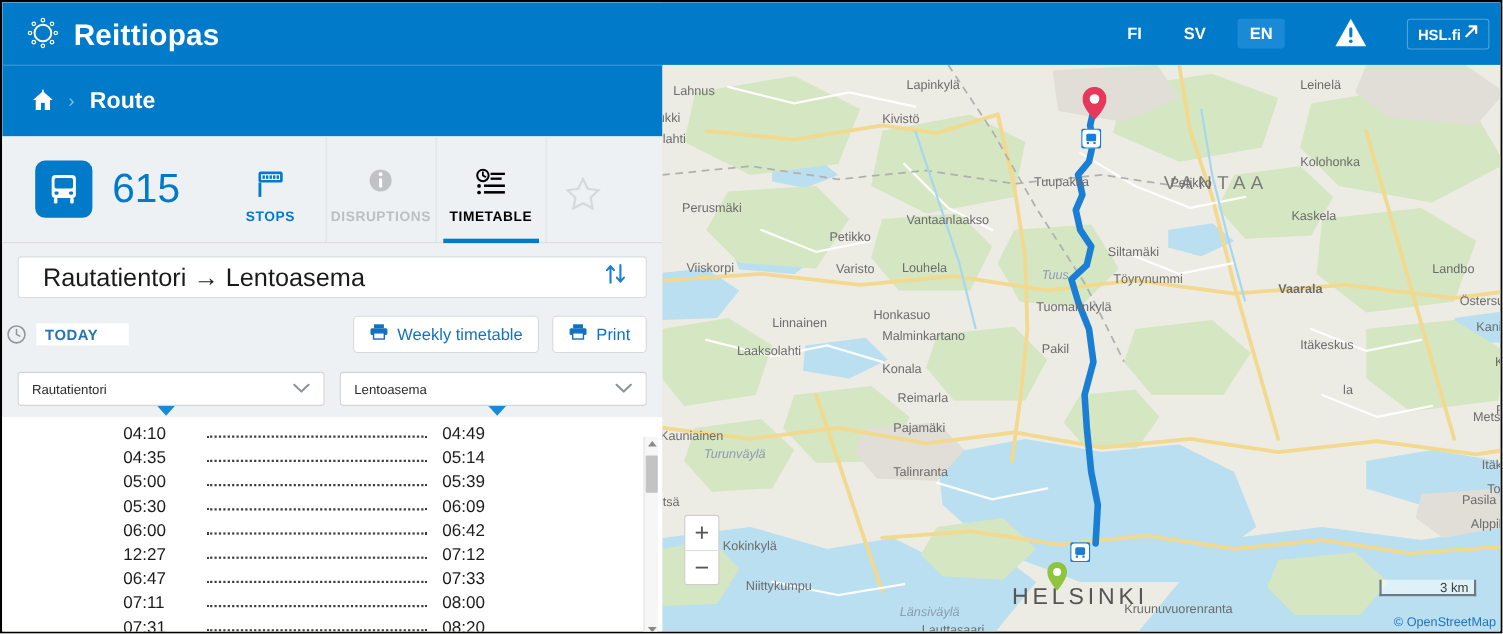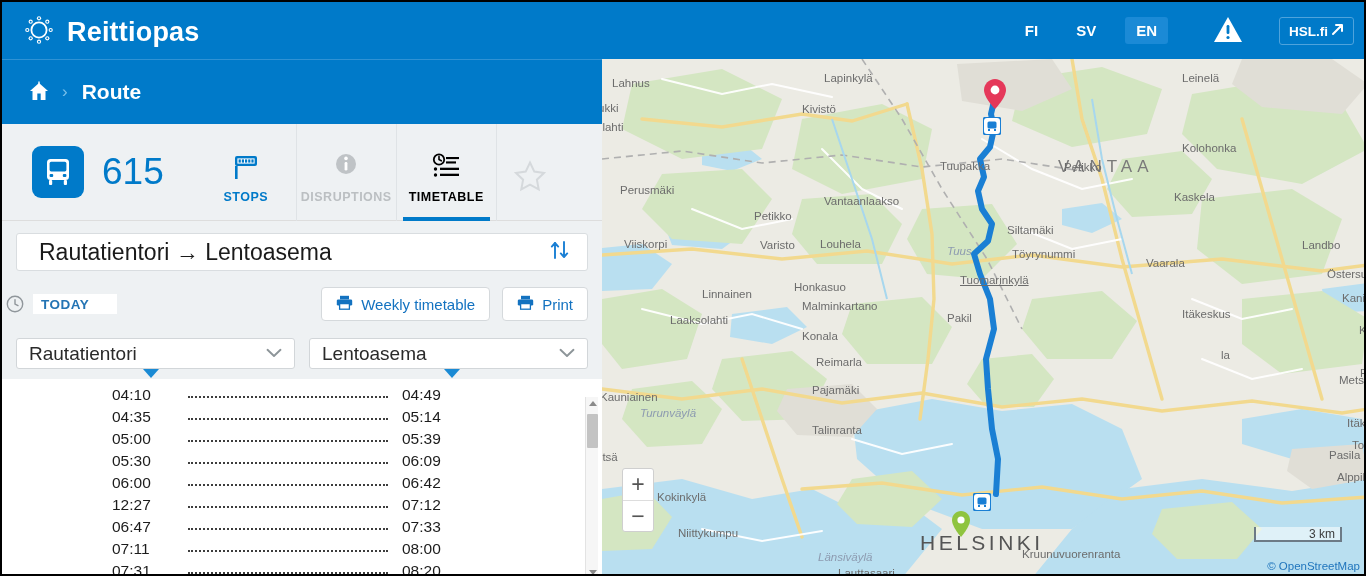--- a/index.html
+++ b/index.html
@@ -90,21 +90,21 @@
   .btn span.lbl { color: #1372c0; font-size: 15px; }
   .btn + .btn { margin-left: 12px; }
 
   
   .dd-row { display: flex; padding: 15px 14px 0 14px; gap: 14px; position: relative; }
   .dd {
     flex: 1; height: 31px; background: #fff; border: 1px solid #d2d6d9; border-radius: 3px;
     display: flex; align-items: center; justify-content: space-between; padding: 0 12px;
     cursor: pointer;
   }
-  .dd .dlbl { font-size: 19px; color: #2a2a2a; }
+  .dd .dlbl { font-size: 12px; color: #2a2a2a; }
   .chev { color: #8d9599; font-size: 13px; }
   .pointers { position: relative; height: 10px; }
   .ptr {
     position: absolute; top: 0; width: 0; height: 0;
     border-left: 8px solid transparent; border-right: 8px solid transparent;
     border-top: 9px solid #1a8ad4;
   }
   .ptr.p1 { left: 141px; }
   .ptr.p2 { left: 442px; }
 
@@ -282,24 +282,24 @@
         <div class="maplabel" style="left: 18px; top: 125px;">Perusmäki</div>
         <div class="maplabel" style="left: 222px; top: 136px;">Vantaanlaakso</div>
         <div class="maplabel" style="left: 572px; top: 132px;">Kaskela</div>
         <div class="maplabel" style="left: 152px; top: 151px;">Petikko</div>
         <div class="maplabel" style="left: 405px; top: 165px;">Siltamäki</div>
         <div class="maplabel" style="left: 22px; top: 179px;">Viiskorpi</div>
         <div class="maplabel" style="left: 158px; top: 180px;">Varisto</div>
         <div class="maplabel" style="left: 218px; top: 179px;">Louhela</div>
         <div class="maplabel" style="left: 410px; top: 189px;">Töyrynummi</div>
         <div class="maplabel" style="left: 700px; top: 180px;">Landbo</div>
-        <div class="maplabel" style="left: 544px; top: 198px;">Vaarala</div>
+        <div class="maplabel" style="left: 560px; top: 198px; font-weight: bold;">Vaarala</div>
         <div class="maplabel wlab" style="left: 345px; top: 186px;">Tuus</div>
         <div class="maplabel" style="left: 192px; top: 222px;">Honkasuo</div>
-        <div class="maplabel" style="left: 358px; top: 215px; text-decoration: underline;">Tuomarinkylä</div>
+        <div class="maplabel" style="left: 340px; top: 215px;">Tuomarinkylä</div>
         <div class="maplabel" style="left: 200px; top: 241px;">Malminkartano</div>
         <div class="maplabel" style="left: 725px; top: 209px;">Östersund</div>
         <div class="maplabel" style="left: 100px; top: 229px;">Linnainen</div>
         <div class="maplabel" style="left: 345px; top: 253px;">Pakil</div>
         <div class="maplabel" style="left: 580px; top: 249px;">Itäkeskus</div>
         <div class="maplabel" style="left: 68px; top: 255px;">Laaksolahti</div>
         <div class="maplabel" style="left: 740px; top: 233px;">Kani</div>
         <div class="maplabel" style="left: 200px; top: 271px;">Konala</div>
         <div class="maplabel" style="left: 214px; top: 297px;">Reimarla</div>
         <div class="maplabel" style="left: 585px; top: 290px; margin-left: 34px;">la</div>

